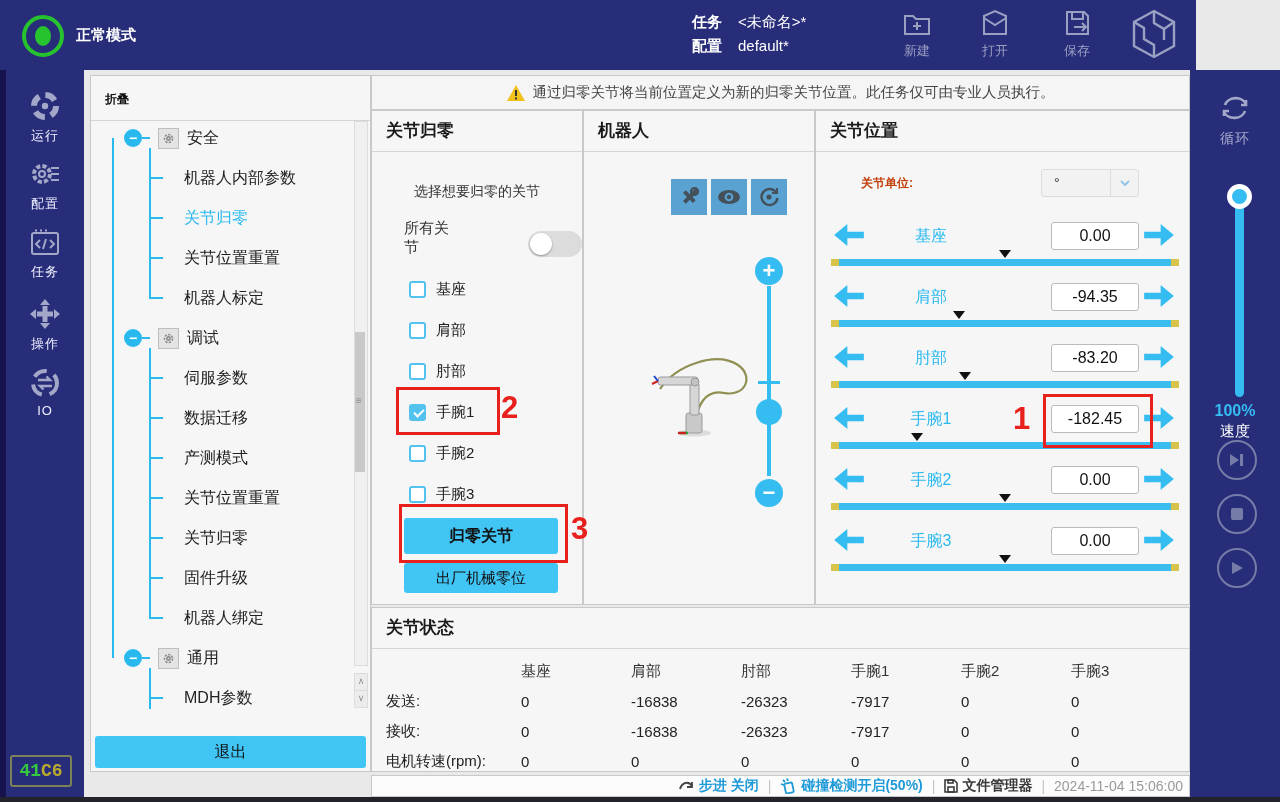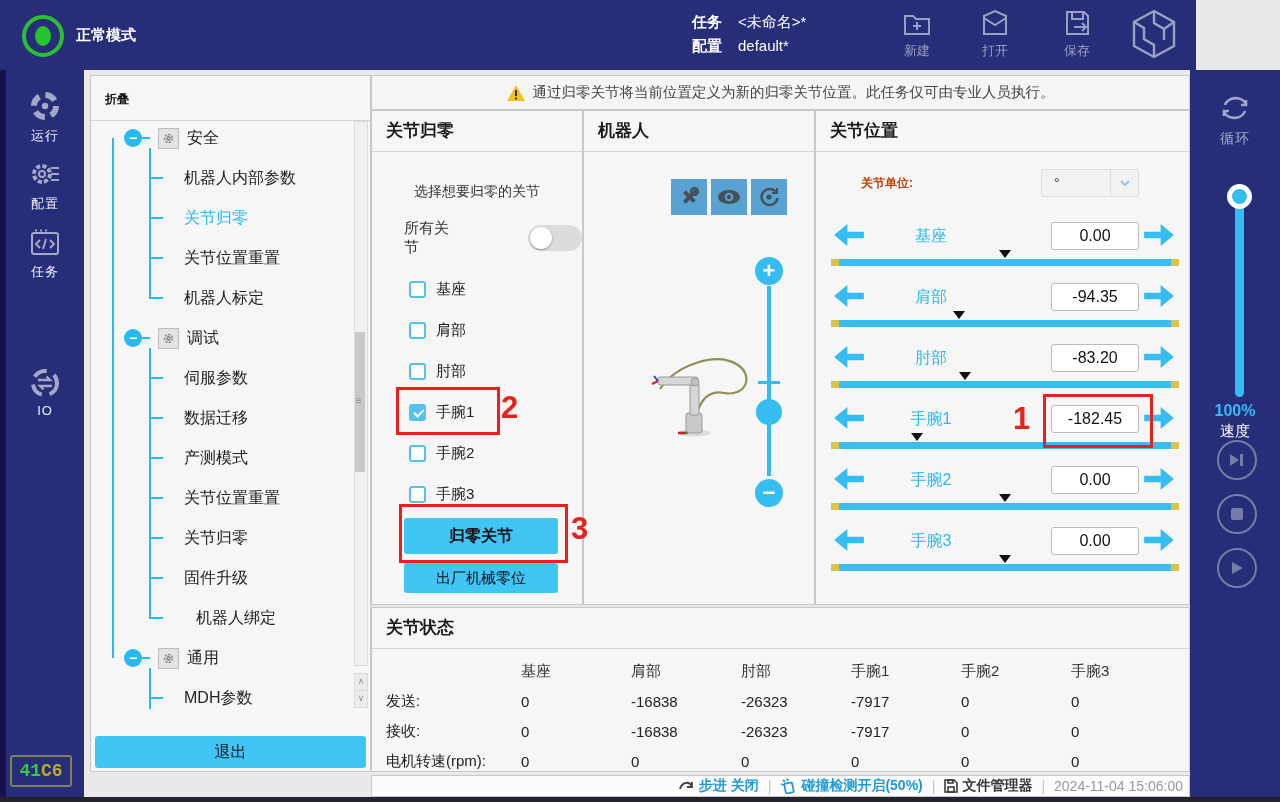--- a/index.html
+++ b/index.html
@@ -63,21 +63,21 @@
         color:#8f8f8f;font-size:9px;text-align:center;line-height:15px;cursor:pointer;}
   .exit-btn{position:absolute;left:4px;right:4px;bottom:3px;height:32px;background:#40c5f5;border-radius:3px;
             text-align:center;line-height:32px;font-size:16px;color:#111;cursor:pointer;}
   
   .warnbar{left:371px;top:75px;width:819px;height:35px;background:#f5f5f5;border:1px solid #c9c9c9;
            box-sizing:border-box;display:flex;align-items:center;justify-content:center;gap:8px;
            font-size:14.5px;color:#444;}
   
   .zero-panel{left:371px;top:110px;width:212px;height:495px;}
   .zp-sub{position:absolute;left:0;top:72px;width:100%;text-align:center;font-size:14px;color:#333;}
-  .zp-allrow{position:absolute;left:32px;top:108px;display:flex;align-items:center;gap:48px;}
+  .zp-allrow{position:absolute;left:32px;top:108px;display:flex;align-items:flex-end;gap:48px;}
   .zp-allrow .lab{font-size:15px;color:#333;}
   .toggle{margin-left:18px;width:56px;height:26px;border-radius:13px;background:#dcdcdc;position:relative;cursor:pointer;}
   .toggle .knob{position:absolute;left:2px;top:2px;width:22px;height:22px;border-radius:50%;background:#fff;
                 box-shadow:0 1px 2px rgba(0,0,0,.35);}
   .cbrow{position:absolute;left:37px;display:flex;align-items:center;cursor:pointer;height:20px;}
   .cbox{width:17px;height:17px;border:2px solid #53c2ef;border-radius:3px;background:#fff;box-sizing:border-box;position:relative;}
   .cbox.on{background:#53c2ef;}
   .cbox.on::after{content:"";position:absolute;left:3px;top:3px;width:8px;height:4px;border-left:2px solid #fff;
                   border-bottom:2px solid #fff;transform:rotate(-45deg);}
   .cbrow .lab{margin-left:10px;font-size:15px;color:#222;}
@@ -189,20 +189,28 @@
       </svg>
       <div class="lab">配置</div>
     </div>
     <div class="abs lsb-item" style="top:158px;">
       <svg width="32" height="30" viewBox="0 0 32 30">
         <rect x="3" y="5" width="26" height="21" rx="2"></rect>
         <path d="M6 2.5 h2 M11 2.5 h2 M16 2.5 h2"></path>
         <path d="M11 12 l-4 4 4 4 M21 12 l4 4 -4 4 M17 11 l-3 10"></path>
       </svg>
       <div class="lab">任务</div>
+    </div>
+    <div class="abs lsb-item" style="top:228px;">
+      <svg width="32" height="32" viewBox="0 0 32 32" style="fill:#a3a8c8;stroke:none;">
+        <path d="M16 1 l5 6 h-10 z M16 31 l-5-6 h10 z M1 16 l6-5 v10 z M31 16 l-6 5 v-10 z"></path>
+        <rect x="13.5" y="8" width="5" height="16"></rect>
+        <rect x="8" y="13.5" width="16" height="5"></rect>
+      </svg>
+      <div class="lab">操作</div>
     </div>
     <div class="abs lsb-item" style="top:298px;">
       <svg width="32" height="30" viewBox="0 0 32 30">
         <circle cx="16" cy="15" r="12" stroke-width="4" stroke-dasharray="14 8"></circle>
         <path d="M9 12 h12 l-3.5-3.5 M23 18 h-12 l3.5 3.5" stroke-width="2.4"></path>
       </svg>
       <div class="lab">IO</div>
     </div>
     <div class="abs devcode">
       <span class="a">41</span>
@@ -280,21 +288,21 @@
                <div class="trow" style="left:73px;top:287px;">数据迁移</div>
         <div class="tline" style="left:58px;top:336px;width:14px;height:2px;"></div>
                <div class="trow" style="left:73px;top:327px;">产测模式</div>
         <div class="tline" style="left:58px;top:376px;width:14px;height:2px;"></div>
                <div class="trow" style="left:73px;top:367px;">关节位置重置</div>
         <div class="tline" style="left:58px;top:416px;width:14px;height:2px;"></div>
                <div class="trow" style="left:73px;top:407px;">关节归零</div>
         <div class="tline" style="left:58px;top:456px;width:14px;height:2px;"></div>
                <div class="trow" style="left:73px;top:447px;">固件升级</div>
         <div class="tline" style="left:58px;top:496px;width:14px;height:2px;"></div>
-               <div class="trow" style="left:73px;top:487px;margin-left:12px;">机器人绑定</div>
+               <div class="trow" style="left:73px;top:487px;">机器人绑定</div>
         <div class="tline" style="left:58px;top:227px;width:2px;height:270px;"></div>
         <div class="trow" style="left:13px;top:527px;">
                <span class="tminus">−</span>
                <span class="tline" style="position:static;width:8px;height:2px;"></span>
                <span class="tgear">
                  <svg width="13" height="13" viewBox="0 0 13 13" style="stroke:#8a8a8a;fill:none;stroke-width:1.6;">
                    <circle cx="6.5" cy="6.5" r="4" stroke-dasharray="2.2 1.4"></circle>
               <circle cx="6.5" cy="6.5" r="1.6"></circle>
                  </svg>
                </span>

